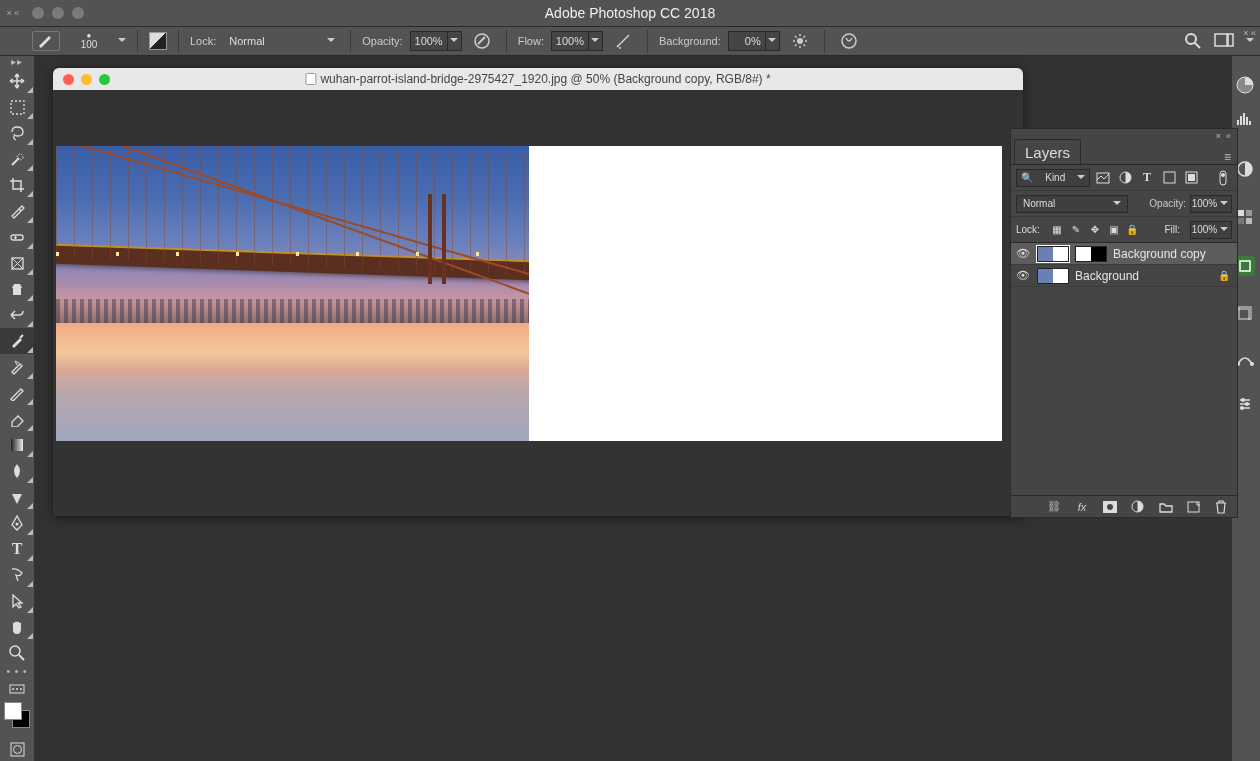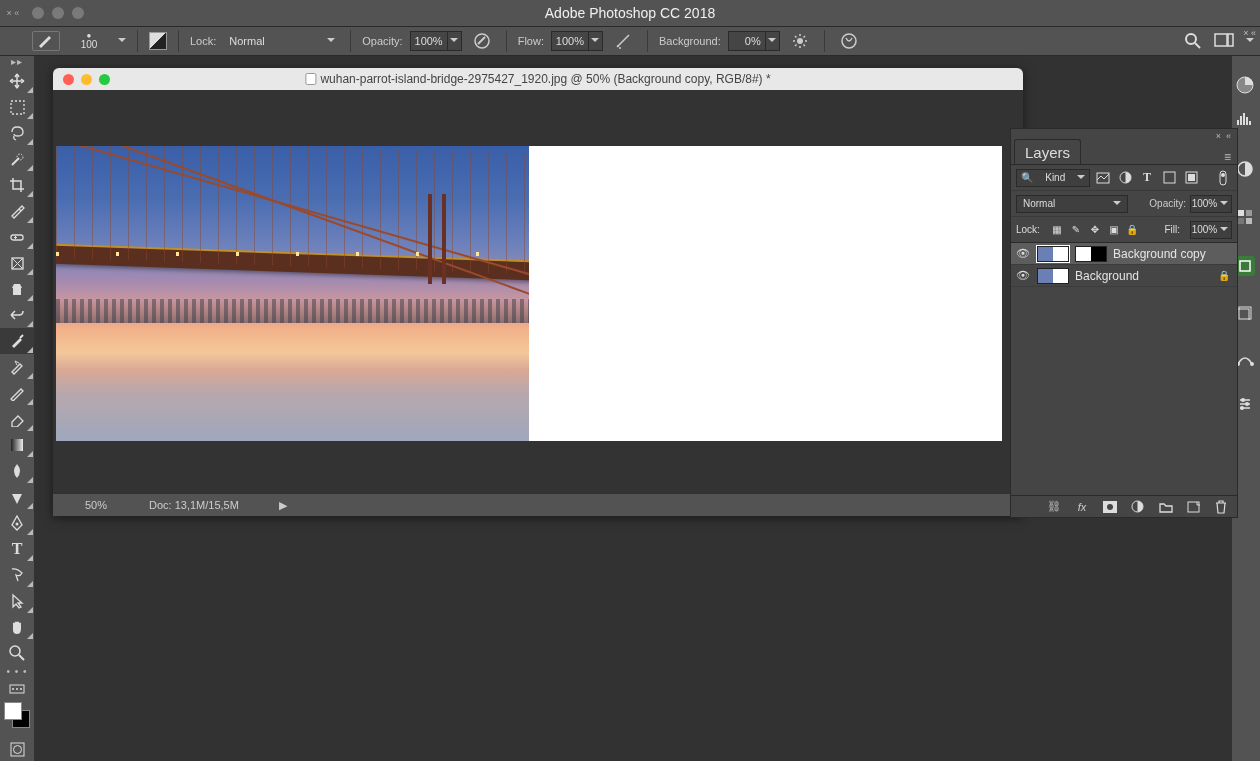--- a/index.html
+++ b/index.html
@@ -431,28 +431,20 @@
       <div class="photo">
         <div class="verts"></div>
         <div class="cable1"></div>
           <div class="cable2"></div>
         <div class="tower"></div>
         <div class="lights"></div>
         <div class="skyline"></div>
       </div>
     </div>
   </div>
-  <div class="statusbar">
-    <div class="zoom">50%</div>
-    <div class="docsize">
-      <span>Doc:</span>
-      <span>13,1M/15,5M</span>
-    </div>
-    <div class="ar">▶</div>
-  </div>
 </div>
 
 <div class="rightstrip"></div>
 <div style="position:absolute;right:4px;top:28px;color:#bbb;font-size:9px;">× «</div>
 <div class="rstrip-icons">
   <div>
       <svg width="18" height="18">
         <circle cx="9" cy="9" r="8" fill="#888"></circle>
         <circle cx="9" cy="9" r="8" fill="none" stroke="#ddd"></circle>
         <path d="M9 1 A8 8 0 0 1 17 9 L9 9 Z" fill="#ddd"></path>

